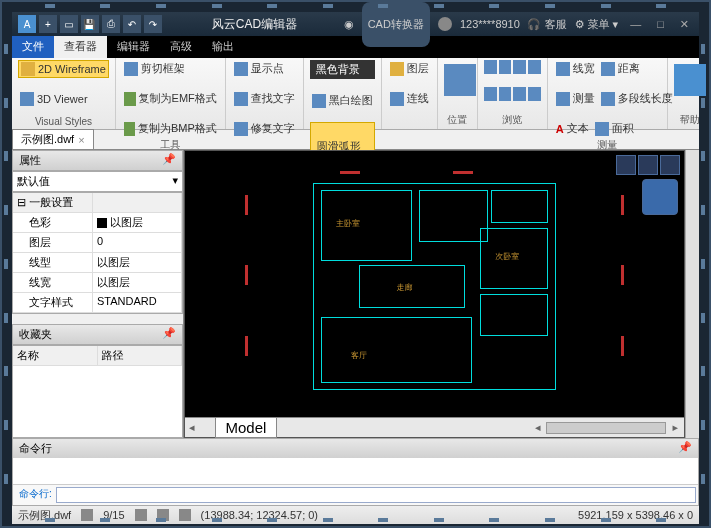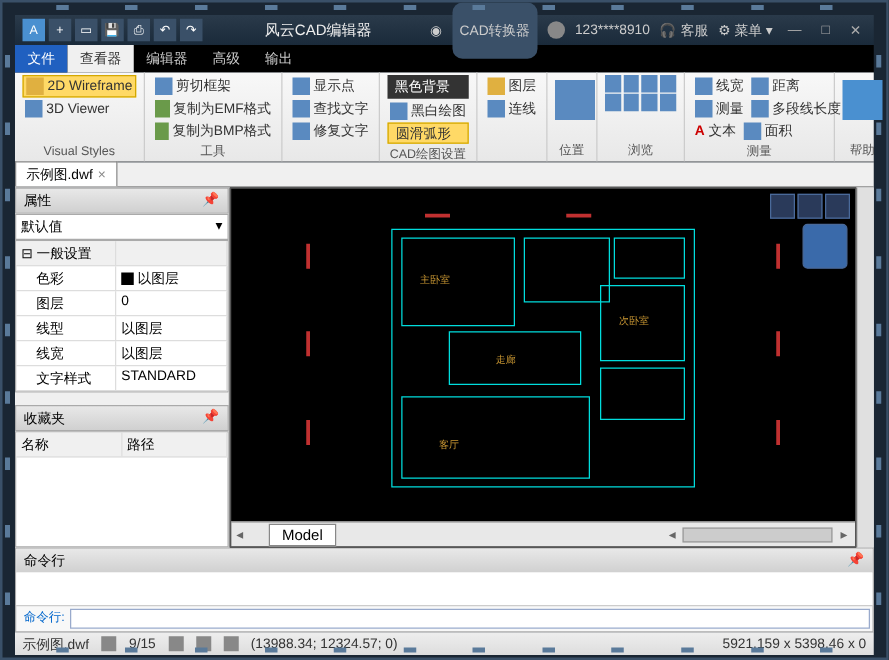--- a/index.html
+++ b/index.html
@@ -19,26 +19,26 @@
 .tright{display:flex;align-items:center;gap:8px;font-size:10px}
 .badge{background:#3a5068;padding:15px 6px;border-radius:8px}
 .avatar{width:14px;height:14px;border-radius:50%;background:#888}
 .wbtn{color:#aaa;padding:0 4px;cursor:pointer}
 .menubar{height:22px;background:#000000;display:flex;margin:0 10px;color:#ccc}
 .mtab{padding:3px 10px;cursor:pointer}
 .mtab.file{background:#2060c0;color:#fff}
 .mtab.active{background:#f0f0f0;color:#333}
 .ribbon{height:72px;background:linear-gradient(#f8f8f8,#e8e8e8);margin:0 10px;display:flex;border-bottom:1px solid #aaa}
 .rgroup{border-right:1px solid #ccc;padding:2px 6px;display:flex;flex-direction:column}
-.rgroup .items{flex:1;display:flex;flex-direction:column;gap:1px}
+.rgroup .items{flex:1;display:flex;flex-direction:column;gap:13px}
 .rgroup .label{text-align:center;color:#555;font-size:10px;padding-top:1px}
 .ritem{display:flex;align-items:center;gap:3px;padding:1px 2px;color:#333;cursor:pointer;white-space:nowrap}
 .ritem.active{background:#ffd966;border:1px solid #d4a800}
 .ritem.black{background:#333;color:#fff;padding:2px 6px}
-.ritem.smooth{background:#ffd966;border:1px solid #d4a800;padding:0 6px}
+.ritem.smooth{background:#ffd966;border:1px solid #d4a800;padding:16px 6px}
 .ricon{width:14px;height:14px;background:#5a8ac0;display:inline-block}
 .ricon.y{background:#e0b040}
 .ricon.g{background:#6a9a4a}
 .rrow{display:flex;gap:2px}
 .bigicon{width:32px;height:32px;background:#5a8ac0;margin:4px auto}
 .tabstrip{height:20px;background:#f0f0f0;margin:0 10px;display:flex;align-items:end;border-bottom:1px solid #888}
 .ftab{background:#fff;border:1px solid #888;border-bottom:none;padding:2px 8px;font-size:10px;display:flex;align-items:center;gap:4px}
 .ftab .x{color:#888;cursor:pointer}
 .workarea{display:flex;margin:0 10px;height:288px;background:#f0f0f0}
 .leftpanel{width:172px;display:flex;flex-direction:column;border-right:1px solid #888}
@@ -53,21 +53,21 @@
 .sw{width:10px;height:10px;background:#000;display:inline-block;margin-right:3px;vertical-align:middle}
 .canvas{flex:1;background:#000;position:relative;border:1px solid #555}
 .cvtools{position:absolute;top:4px;right:4px;display:flex;gap:2px}
 .cvtool{width:20px;height:20px;background:#2a3a5a;border:1px solid #4a6a9a}
 .cvtool.comp{width:36px;height:36px;background:#3a6aaa;border-radius:4px}
 .floorplan{position:absolute;top:20px;left:60px;right:60px;bottom:30px}
 .room{position:absolute;border:1px solid #0dd}
 .rlabel{position:absolute;color:#cc9933;font-size:8px;text-align:center}
 .redmark{position:absolute;background:#c03030}
 .modeltabs{position:absolute;bottom:0;left:0;right:0;height:20px;background:#e8e8e8;display:flex;align-items:center;border-top:1px solid #888}
-.mtab2{background:#fff;border:1px solid #888;padding:1px 10px;font-size:12px;margin-left:16px}
+.mtab2{background:#fff;border:1px solid #888;padding:1px 10px;font-size:15px;margin-left:16px}
 .sbar{width:14px;background:#e0e0e0;border-left:1px solid #aaa}
 .cmdarea{margin:0 10px;background:#f8f8f8;border:1px solid #aaa}
 .cmdhdr{background:linear-gradient(#e8e8e8,#d0d0d0);padding:2px 6px;font-size:10px;display:flex;justify-content:space-between}
 .cmdbody{height:26px;background:#fff}
 .cmdline{display:flex;padding:2px;border-top:1px solid #ccc}
 .cmdlabel{color:#06c;padding:0 4px;font-size:10px}
 .cmdinput{flex:1;border:1px solid #9ac;background:#fff;height:16px}
 .statusbar{height:18px;background:linear-gradient(#eee,#ddd);margin:0 10px;display:flex;align-items:center;font-size:10px;color:#333;padding:0 6px;gap:10px}
 .sicon{width:12px;height:12px;background:#888;display:inline-block}
 .statusbar .r{margin-left:auto}

